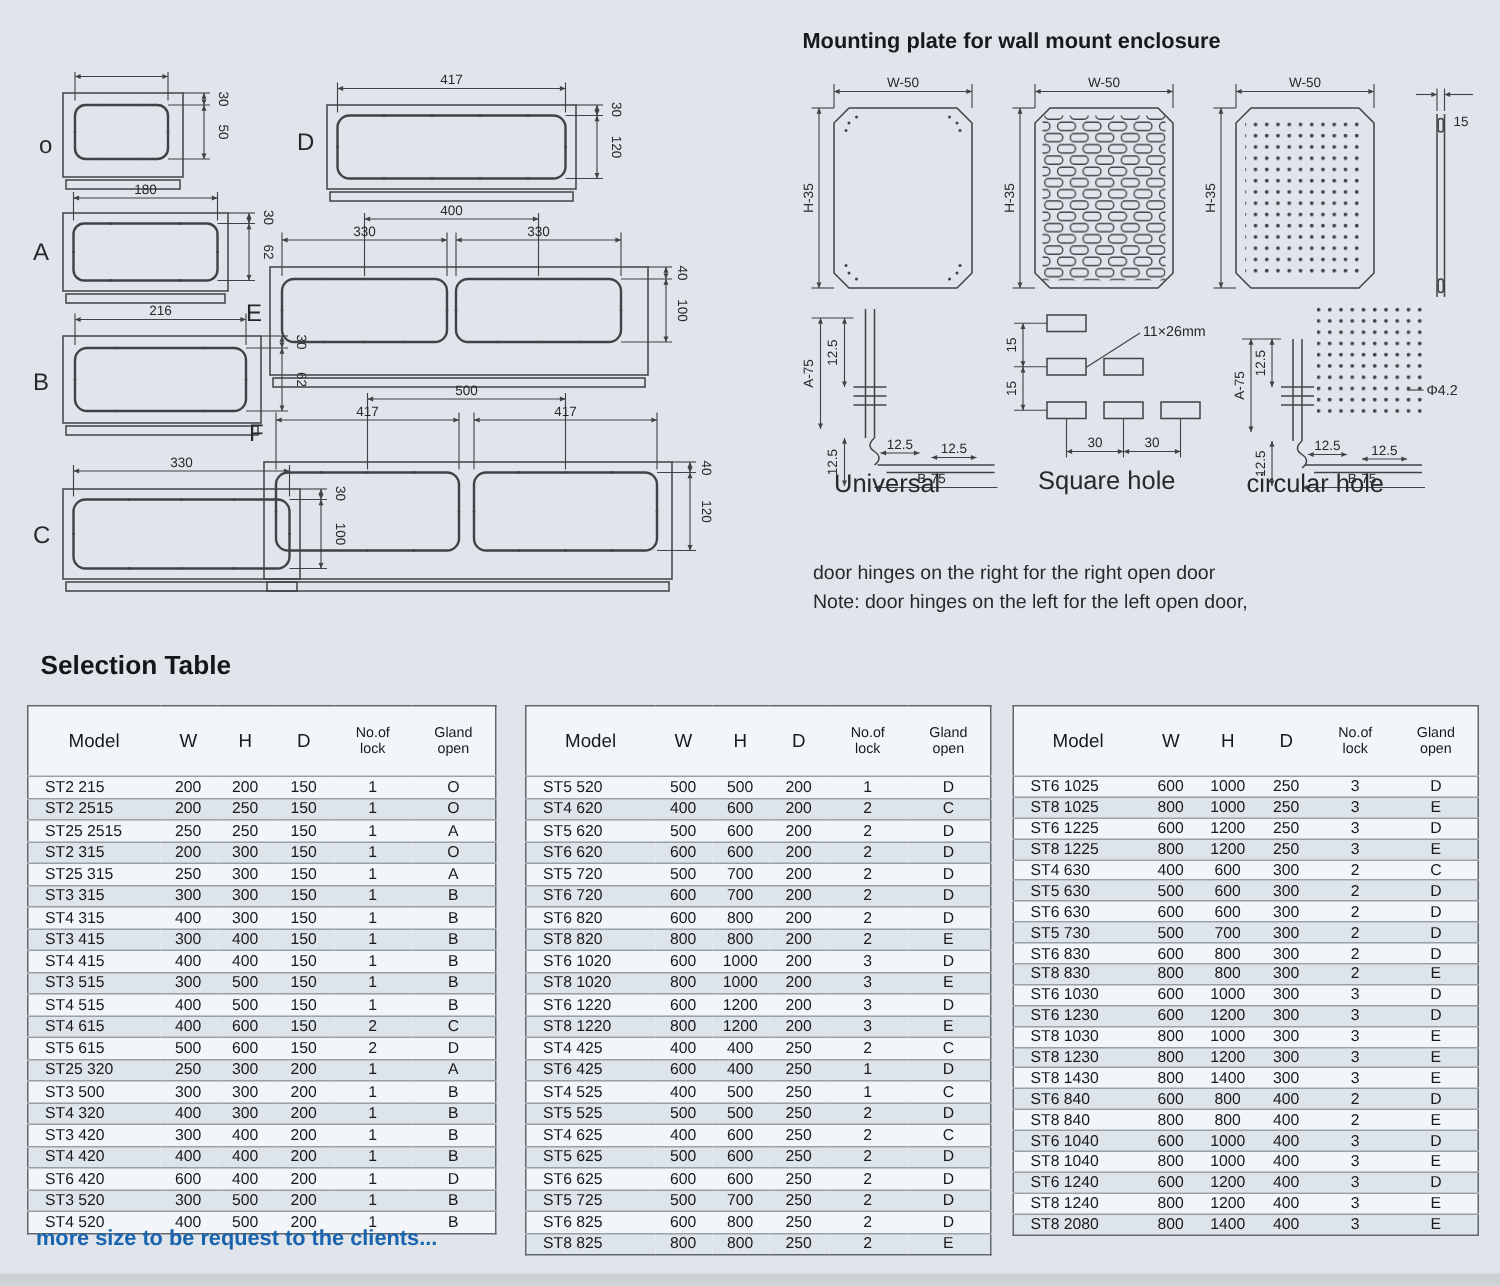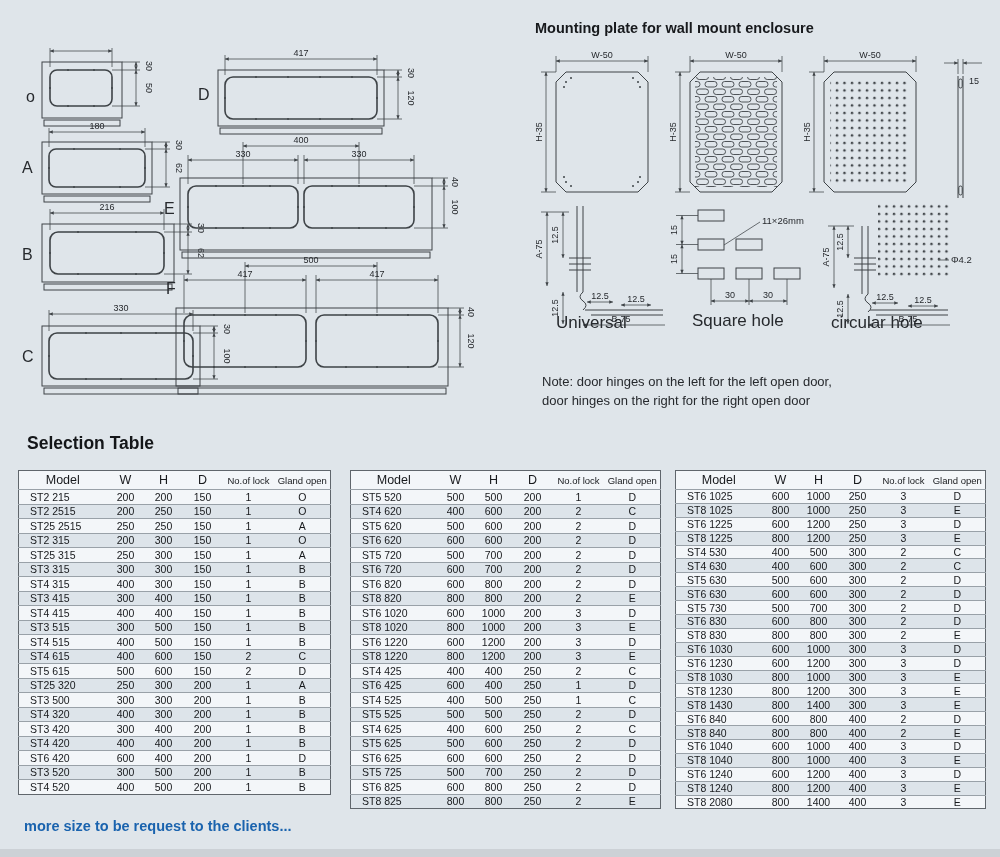--- a/index.html
+++ b/index.html
@@ -16,21 +16,21 @@
   svg .dt2{font-size:9.5px;}
   svg .lt{font-size:16px;}
   .mtitle{position:absolute;left:535px;top:20px;font-size:14.5px;font-weight:bold;color:#17191c;}
   .plabel{position:absolute;font-size:17px;color:#26292d;}
   .note{position:absolute;left:542px;top:372px;font-size:13px;line-height:19px;color:#26292d;}
   .seltitle{position:absolute;left:27px;top:433px;font-size:17.5px;font-weight:bold;color:#141619;margin:0;}
   .footer{position:absolute;left:24px;top:818px;font-size:14.5px;font-weight:bold;}
   .band{position:absolute;left:0;top:849px;width:1000px;height:8px;background:#ccd1d6;}
   table.seltable{position:absolute;top:470px;border-collapse:collapse;table-layout:fixed;
     border:1.4px solid #60666c;background:#f3f6f9;color:#17191c;}
-  .seltable th{font-weight:normal;height:18px;padding:0;}
+  .seltable th{font-weight:normal;height:18px;padding:12px;}
   .seltable th.big{font-size:12.5px;}
   .seltable th.small{font-size:9.5px;}
   .seltable thead tr{border-bottom:1px solid #99a1a8;background:#f3f6f9;}
   .seltable tbody tr{border-top:1px solid #99a1a8;}
   .seltable tbody tr:nth-child(even){background:#dde4ea;}
   .seltable td{font-size:10.5px;text-align:center;padding:0;}
   .seltable td.model{text-align:left;padding-left:11px;}
   .t12 tbody tr{height:14.5px;}
   .t3 tbody tr{height:13.9px;}
 </style>
@@ -406,22 +406,22 @@
     <text class="dt" x="107" y="107" text-anchor="middle">12.5</text>
     <line class="dm" x1="134" y1="129" x2="52" y2="129" marker-end="url(#arr)"></line>
     <text class="dt" x="92" y="126" text-anchor="middle">B-75</text>
   </svg>
 
   <div class="plabel" style="left:556px;top:313px">Universal</div>
   <div class="plabel" style="left:692px;top:311px">Square hole</div>
   <div class="plabel" style="left:831px;top:313px">circular hole</div>
 
   <div class="note">
+    <span style="display:block">door hinges on the right for the right open door</span>
     <span style="display:block">Note: door hinges on the left for the left open  door,</span>
-    <span style="display:block">door hinges on the right for the right open door</span>
   </div>
 
   <h1 class="seltitle">Selection Table</h1>
 
   <table class="seltable t12" style="left:18px;width:312px">
     <colgroup>
         <col style="width:88px">
         <col style="width:38px">
         <col style="width:38px">
         <col style="width:40px">
@@ -855,28 +855,20 @@
         </tr>
         <tr>
           <td class="model">ST8 1225</td>
           <td>800</td>
           <td>1200</td>
           <td>250</td>
           <td>3</td>
           <td>E</td>
         </tr>
         <tr>
-          <td class="model">ST4 530</td>
-          <td>400</td>
-          <td>500</td>
-          <td>300</td>
-          <td>2</td>
-          <td>C</td>
-        </tr>
-        <tr>
           <td class="model">ST4 630</td>
           <td>400</td>
           <td>600</td>
           <td>300</td>
           <td>2</td>
           <td>C</td>
         </tr>
         <tr>
           <td class="model">ST5 630</td>
           <td>500</td>

